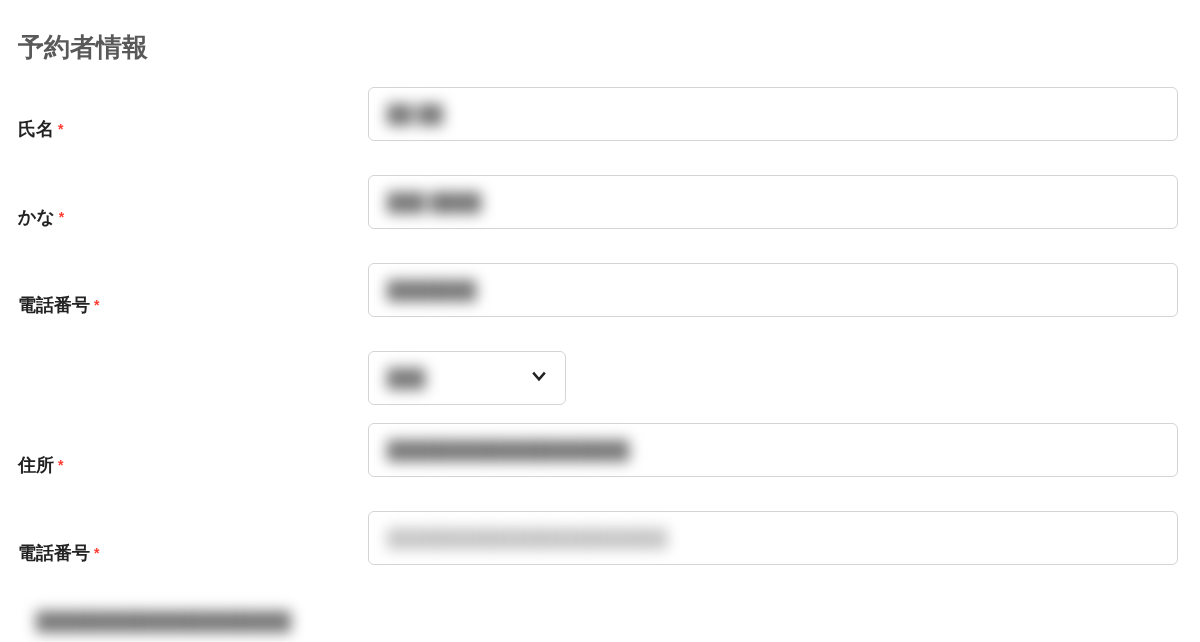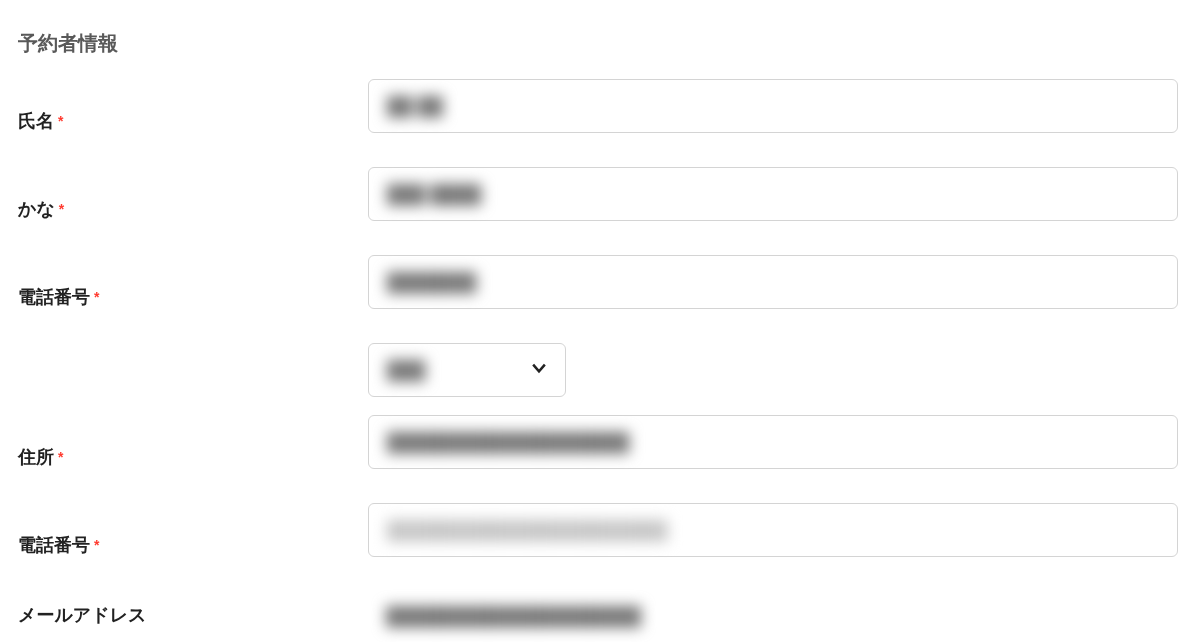--- a/index.html
+++ b/index.html
@@ -7,21 +7,21 @@
       margin: 0;
       padding: 18px;
       font-family: -apple-system, BlinkMacSystemFont, "Segoe UI", "Hiragino Kaku Gothic ProN", "Yu Gothic", Meiryo, sans-serif;
       background: #fff;
       color: #222;
       width: 1200px;
     }
     .section-title {
       font-weight: bold;
       color: #595959;
-      font-size: 20px;
+      font-size: 26px;
       margin: 12px 0 22px 0;
     }
     .form-row {
       display: flex;
       align-items: flex-end;
       margin-bottom: 34px;
     }
     .form-row.compact { }
     .label-col {
       width: 350px;
@@ -153,21 +153,18 @@
     <span class="required">*</span>
   </div>
   <div class="field-col">
     <div class="input-box">
       <span class="blurred-light">██████████████████████</span>
     </div>
   </div>
 </div>
 
 <div class="form-row">
-  <div class="label-col">
-    <span>メールアドレス</span>
-  </div>
   <div class="field-col">
     <div class="plain-value">
       <span class="blurred-value">████████████████████</span>
     </div>
   </div>
 </div>
 
 </body></html>

